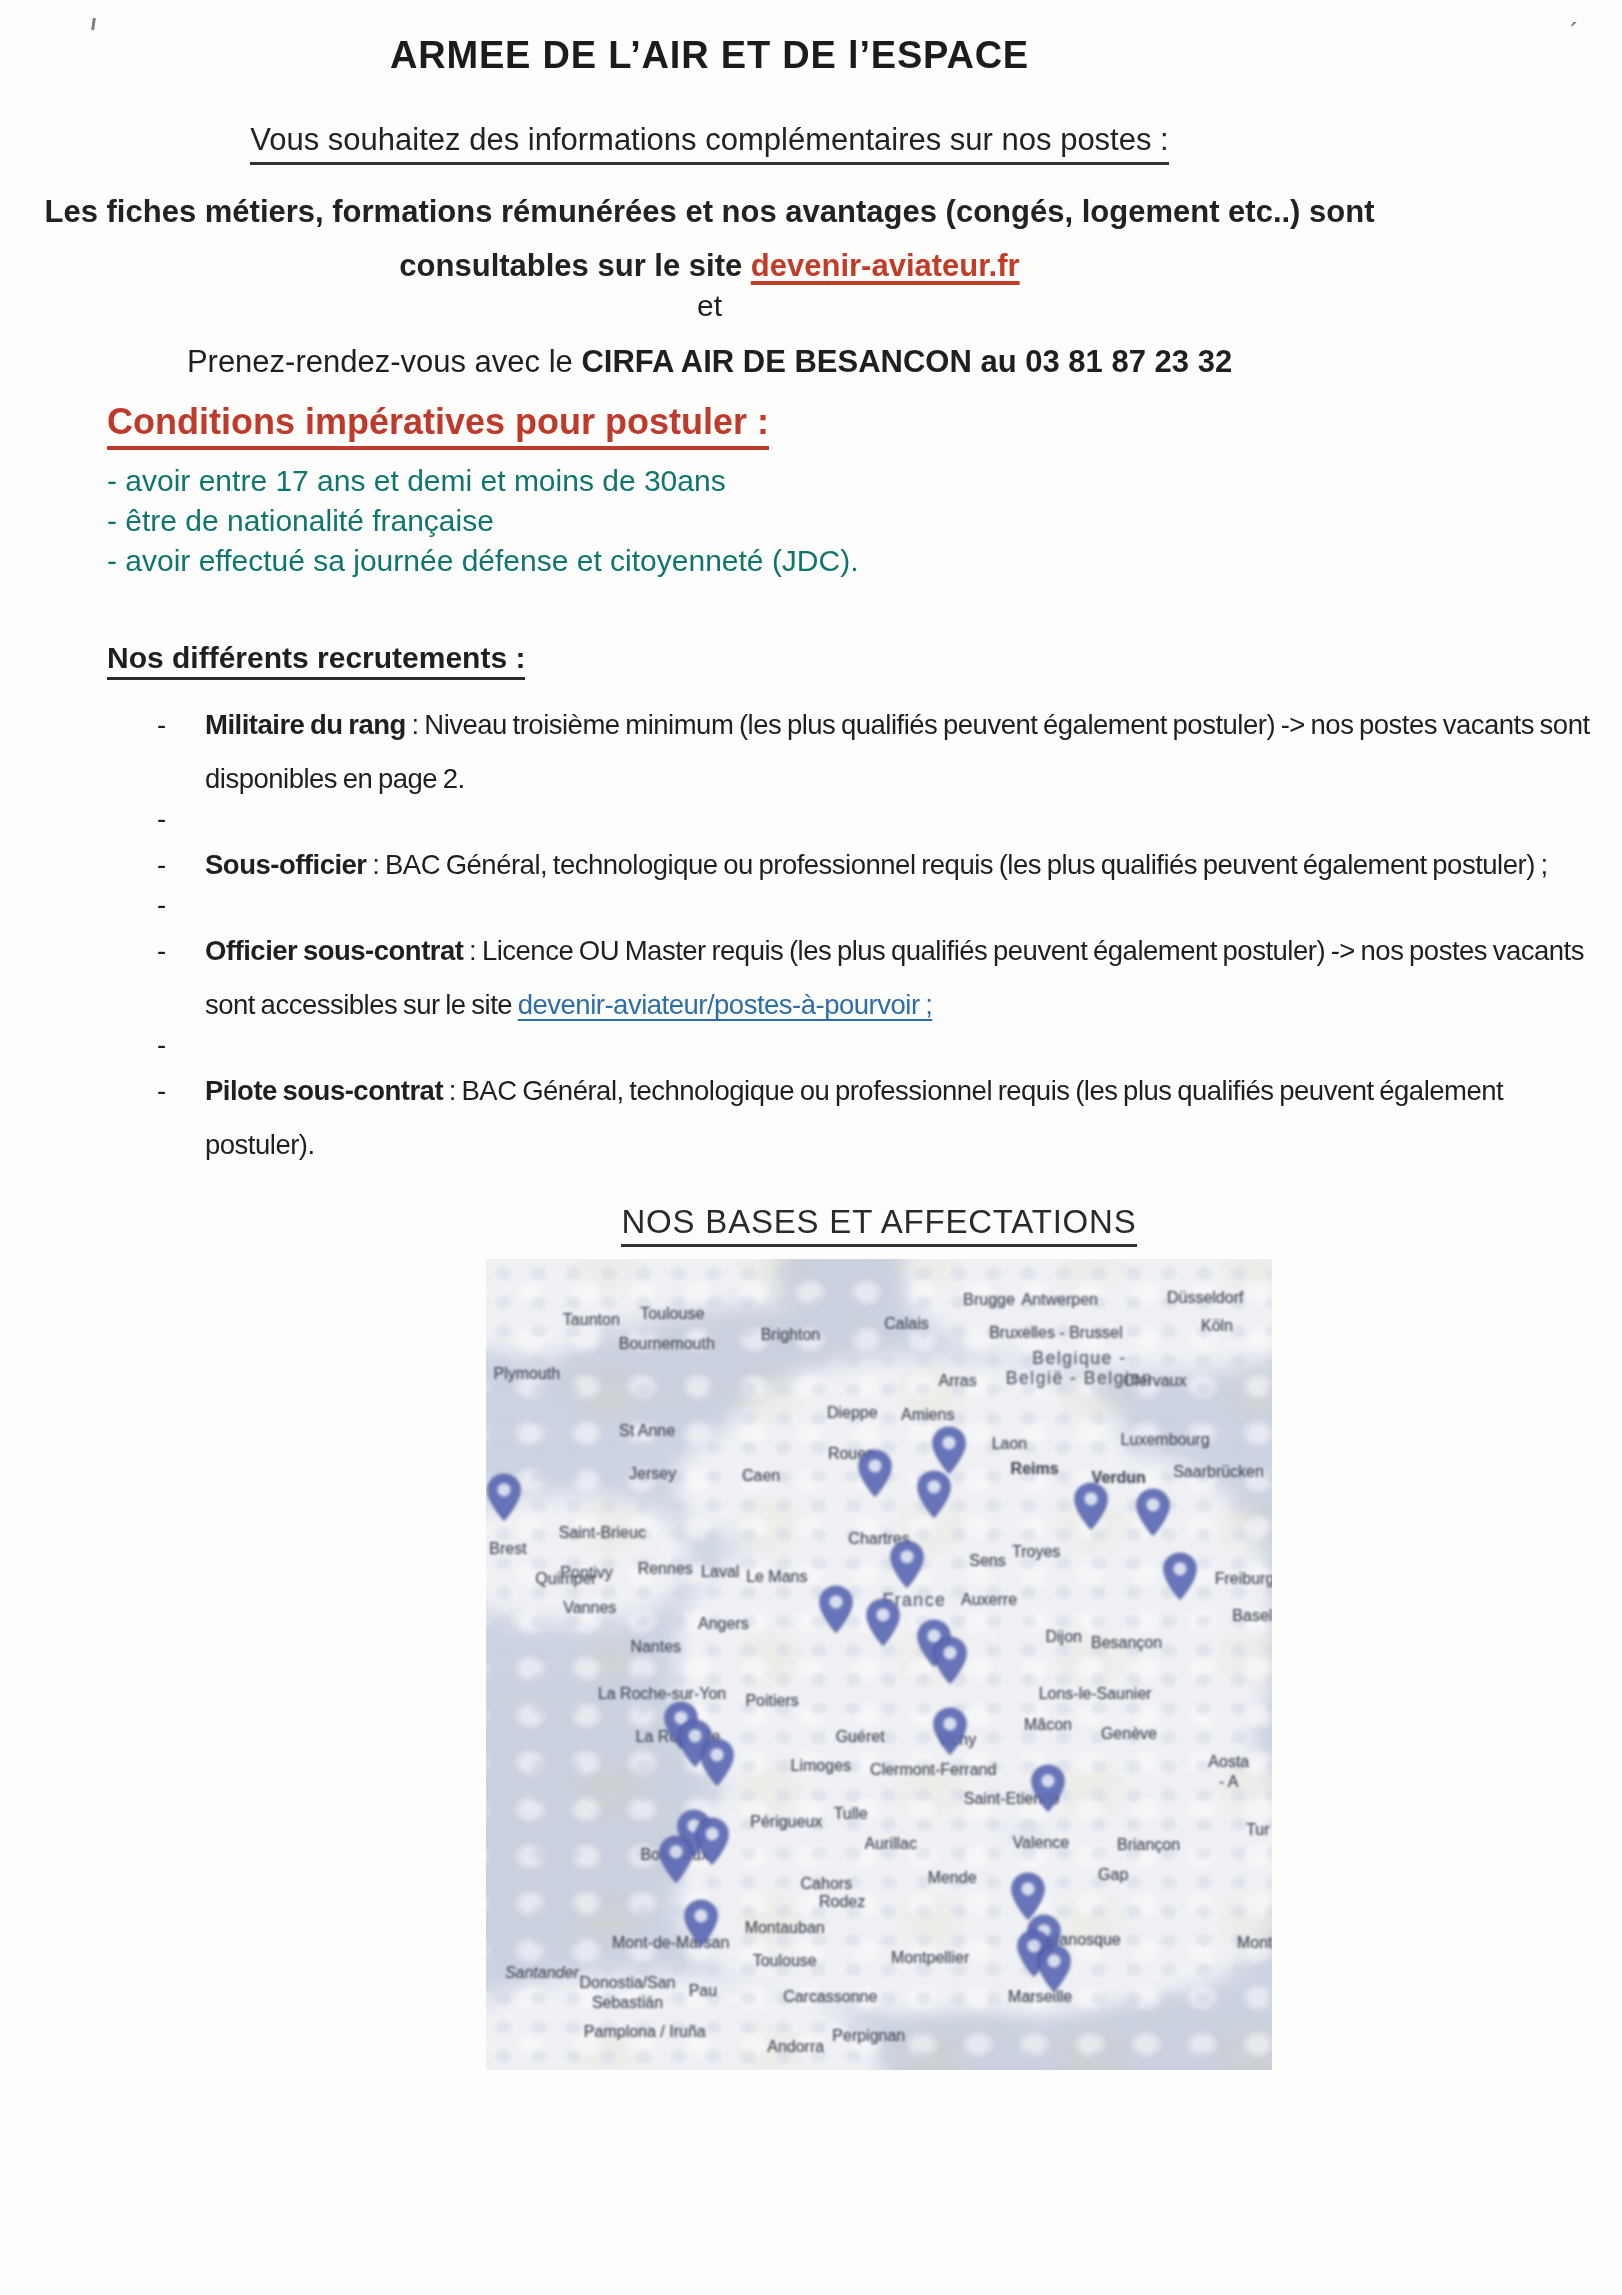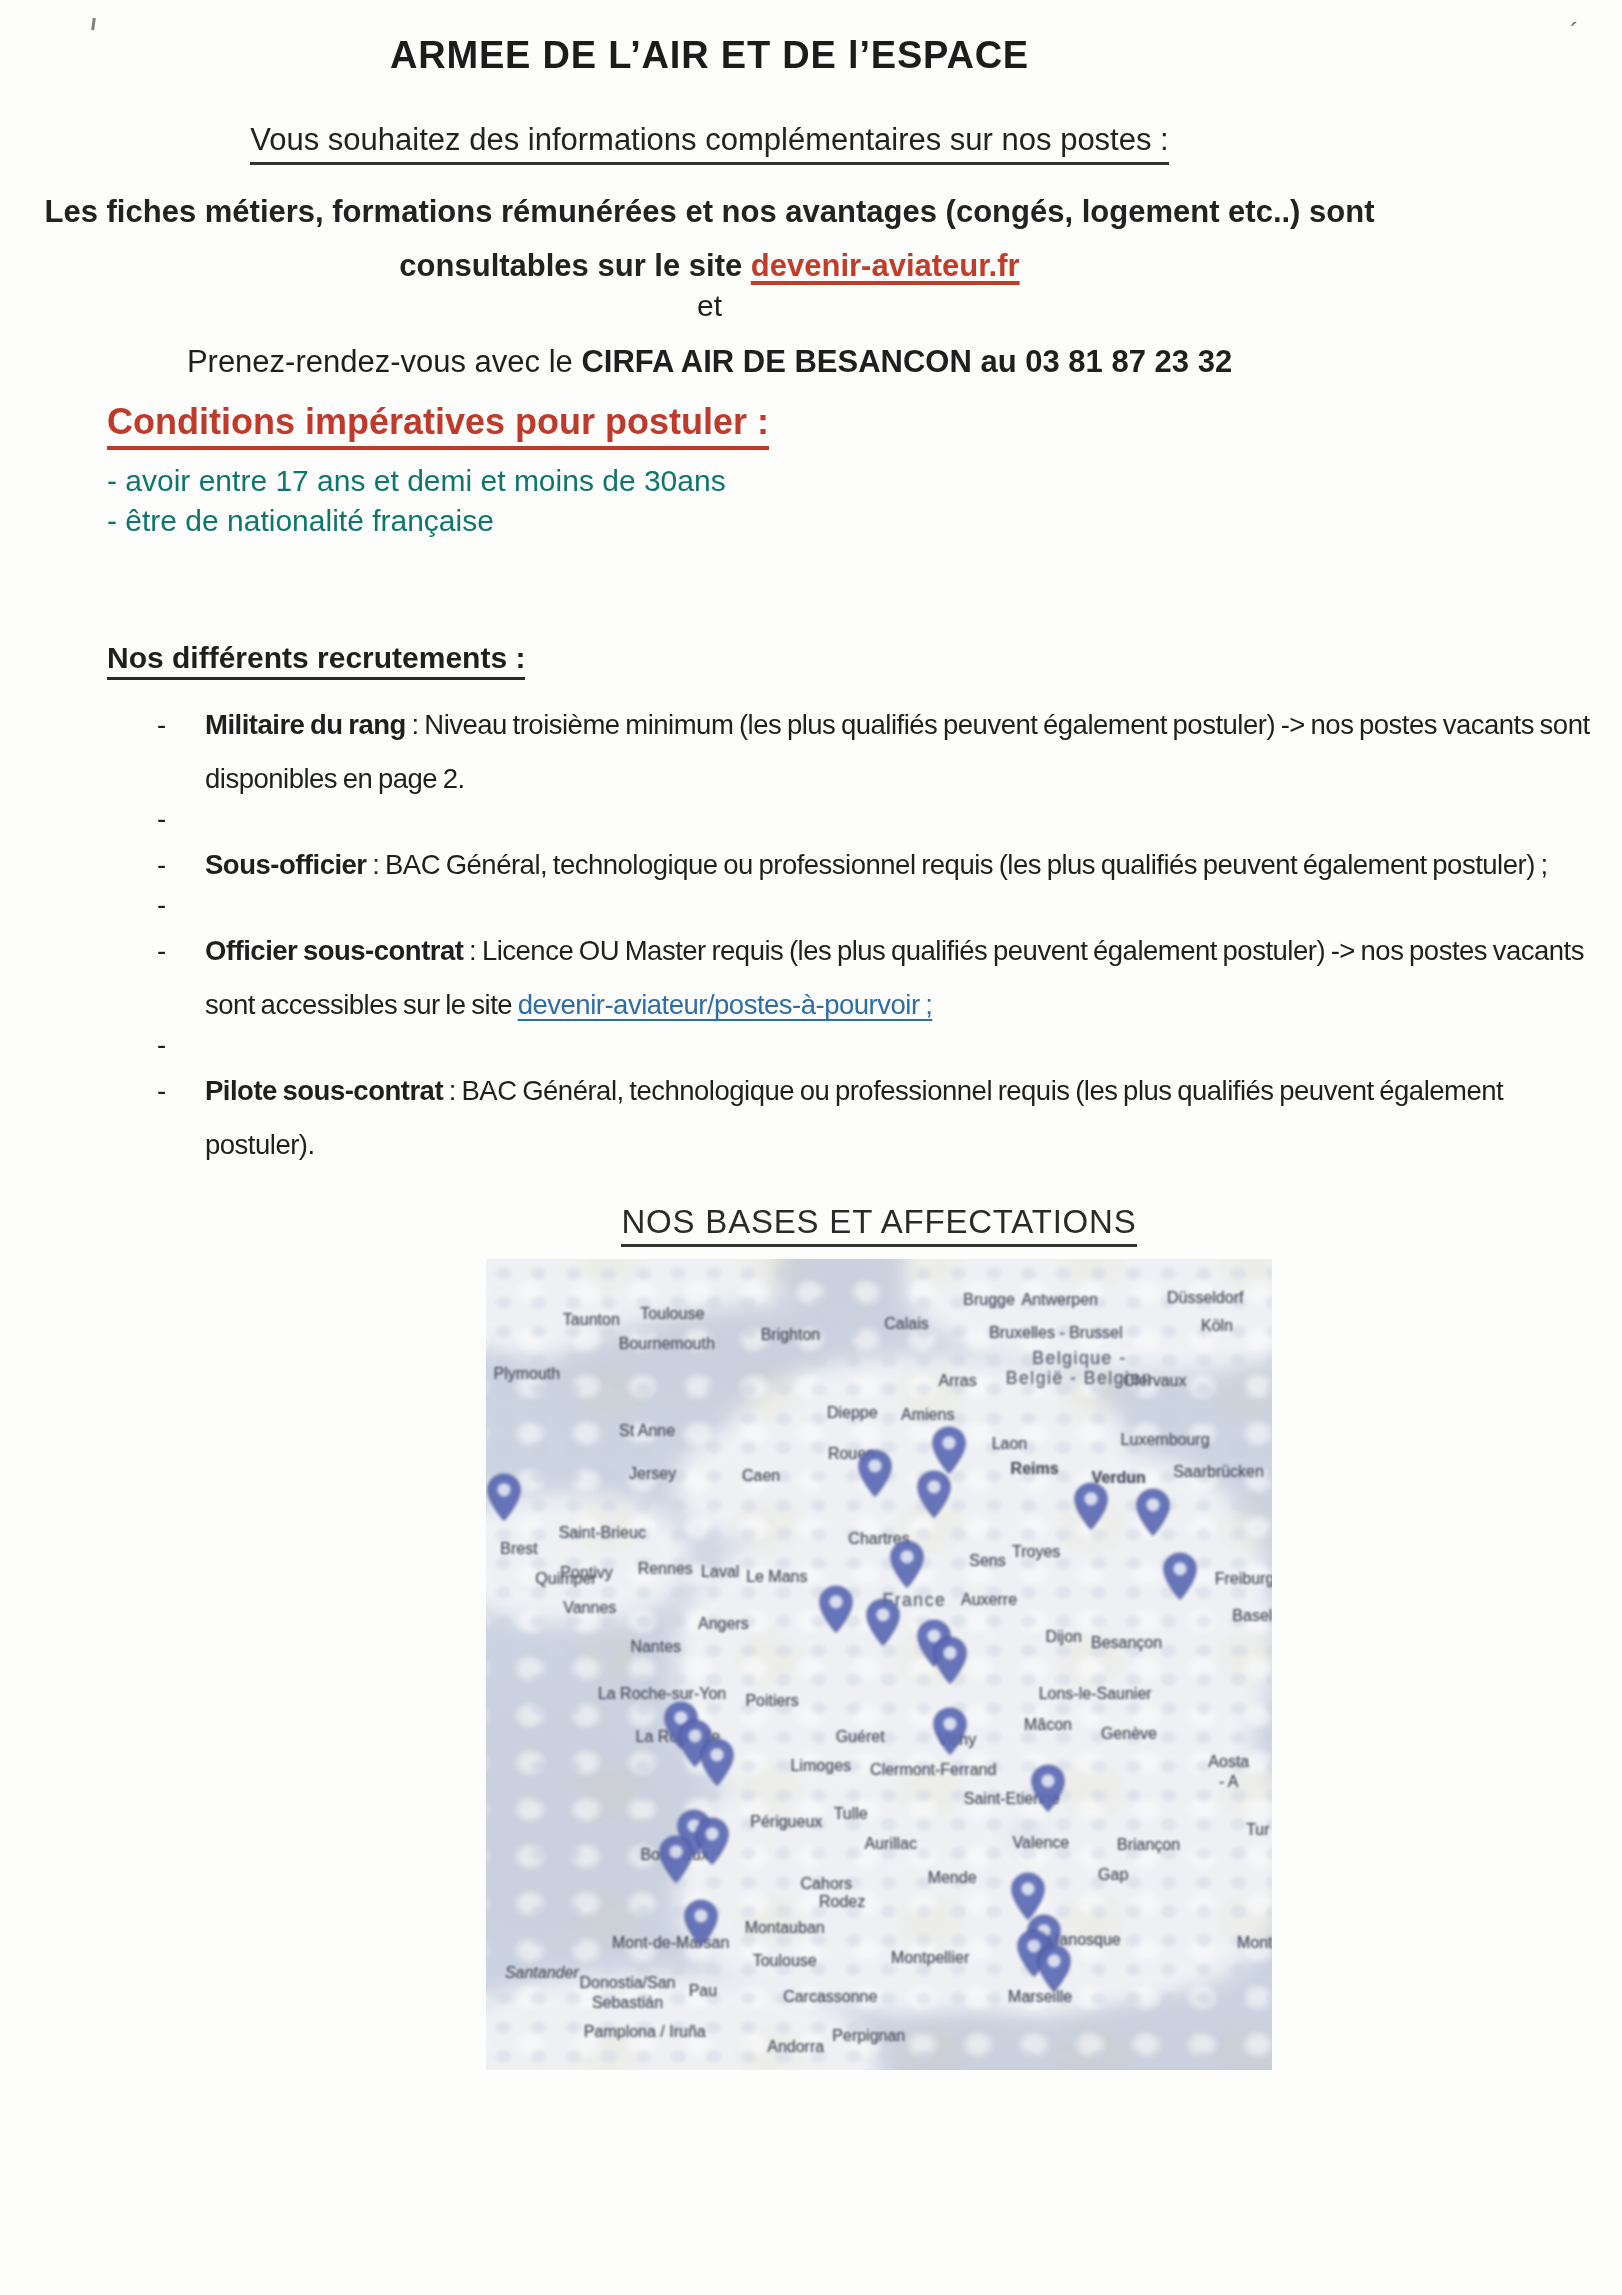--- a/index.html
+++ b/index.html
@@ -101,20 +101,21 @@
 
 <div class="abs center" id="appointment">
   <span>Prenez-rendez-vous avec le </span><b>CIRFA AIR DE BESANCON au 03 81 87 23 32</b>
 </div>
 
 <div class="abs" id="conditions-heading">Conditions impératives pour postuler :</div>
 
 <div class="abs" id="conditions-list">
   <div>- avoir entre 17 ans et demi et moins de 30ans</div>
   <div>- être de nationalité française</div>
+  <div>- avoir effectué sa journée défense et citoyenneté (JDC).</div>
 </div>
 
 <div class="abs" id="recruitments-heading">Nos différents recrutements :</div>
 
 <div class="abs" id="recruitments-list">
   <div class="ritem">
     <span class="dash">-</span>
     <div class="rtext"><b>Militaire du rang</b><span> : Niveau troisième minimum (les plus qualifiés peuvent également postuler) -&gt; nos postes vacants sont disponibles en page 2.</span></div>
   </div>
   <div class="lone-dash">-</div>
@@ -182,21 +183,21 @@
         <span class="city" style="left: 69.8%; top: 25.9%; font-weight: bold;">Reims</span>
         <span class="city" style="left: 80.5%; top: 27%; font-weight: bold;">Verdun</span>
         <span class="city" style="left: 93.2%; top: 26.3%;">Saarbrücken</span>
         <span class="city" style="left: 46.5%; top: 24.1%;">Rouen</span>
         <span class="city" style="left: 35%; top: 26.8%;">Caen</span>
         <span class="city" style="left: 50%; top: 34.5%;">Chartres</span>
         <span class="city" style="left: 63.8%; top: 37.2%;">Sens</span>
         <span class="city" style="left: 70%; top: 36.1%;">Troyes</span>
         <span class="city" style="left: 64%; top: 42%;">Auxerre</span>
         <span class="city country" style="left: 54.5%; top: 42%;">France</span>
-        <span class="city" style="left: 2.8%; top: 35.8%; margin-left: 11px;">Brest</span>
+        <span class="city" style="left: 2.8%; top: 35.8%;">Brest</span>
         <span class="city" style="left: 14.8%; top: 33.8%;">Saint-Brieuc</span>
         <span class="city" style="left: 4.2%; top: 39.5%; margin-left: 47px;">Quimper</span>
         <span class="city" style="left: 12.8%; top: 38.7%;">Pontivy</span>
         <span class="city" style="left: 22.8%; top: 38.2%;">Rennes</span>
         <span class="city" style="left: 29.8%; top: 38.6%;">Laval</span>
         <span class="city" style="left: 37%; top: 39.2%;">Le Mans</span>
         <span class="city" style="left: 13.2%; top: 43%;">Vannes</span>
         <span class="city" style="left: 30.2%; top: 45%;">Angers</span>
         <span class="city" style="left: 21.6%; top: 47.8%;">Nantes</span>
         <span class="city" style="left: 73.5%; top: 46.6%;">Dijon</span>

